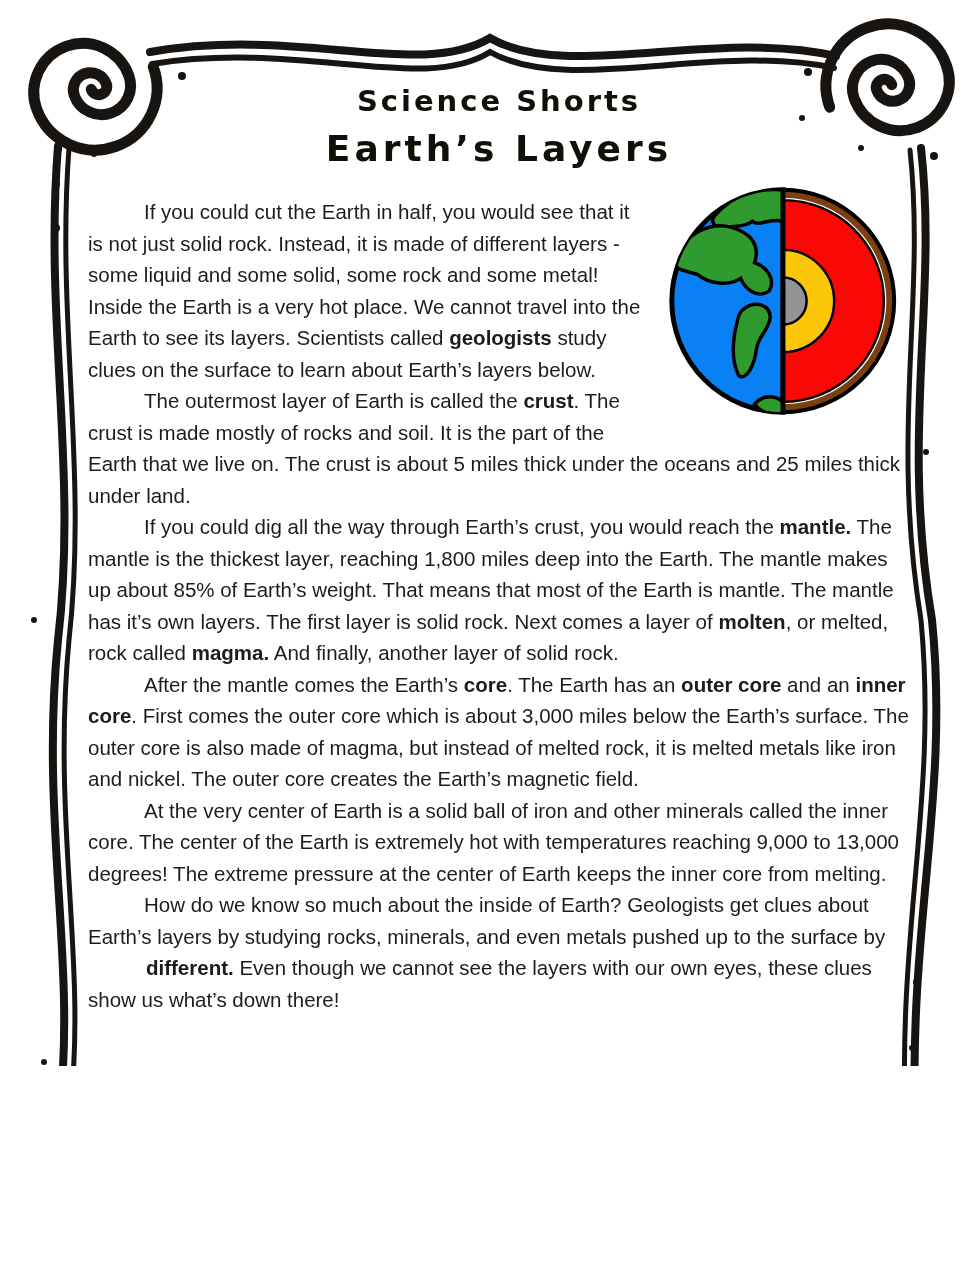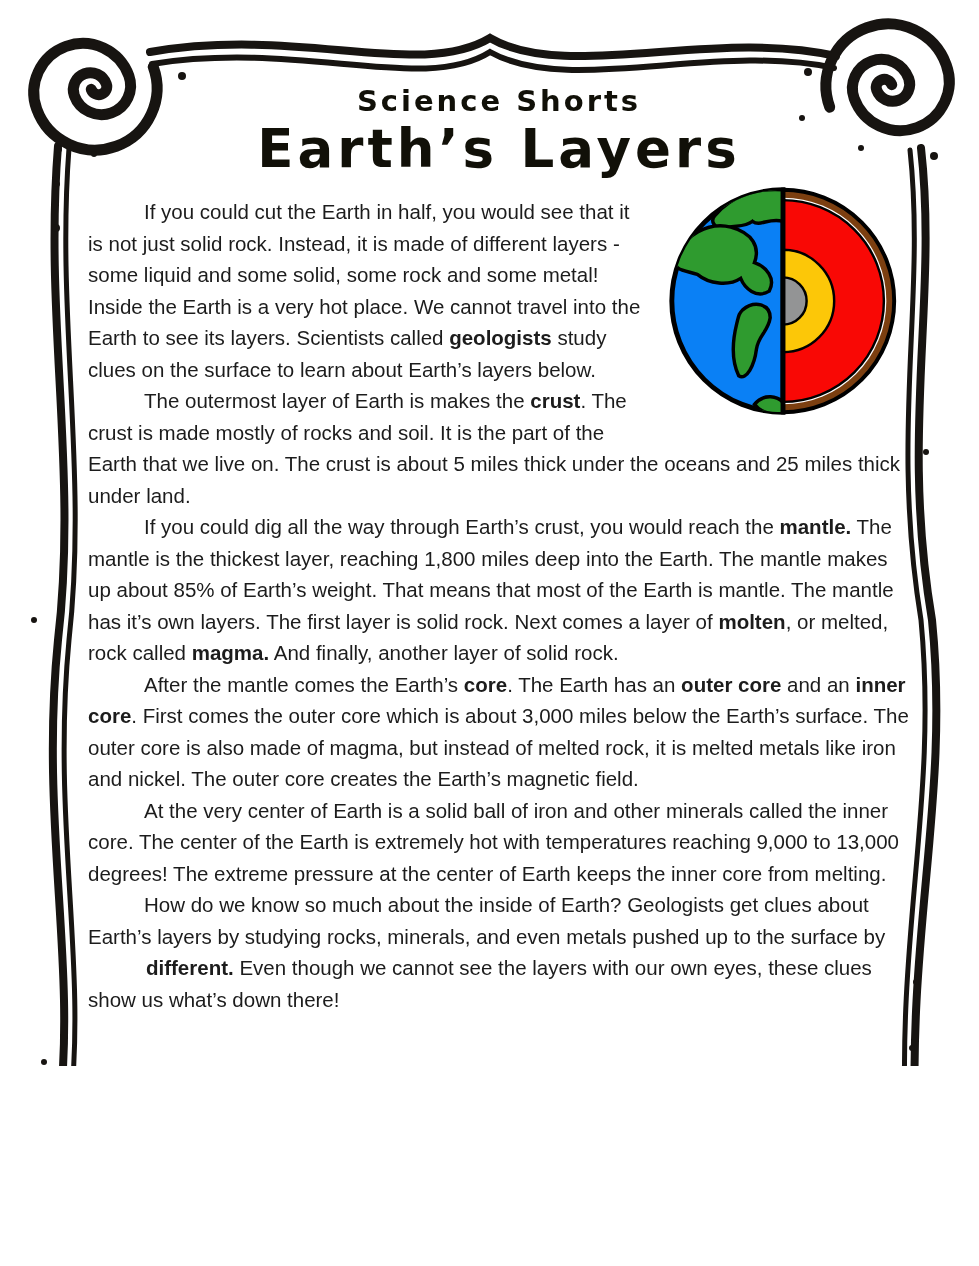--- a/index.html
+++ b/index.html
@@ -2,21 +2,21 @@
 <html><head>
 <meta charset="utf-8">
 <style>
   html,body{margin:0;padding:0;background:#ffffff;}
   .page{position:relative;width:979px;height:1066px;background:#ffffff;overflow:hidden;
         font-family:"Liberation Sans",sans-serif;color:#1c1c1c;border-radius:13px;}
   .border-svg{position:absolute;left:0;top:0;width:979px;height:1266px;}
   .content{position:absolute;left:88px;top:84px;width:822px;}
   .header{text-align:center;font-family:"DejaVu Sans",sans-serif;color:#111008;}
   .kicker{font-size:29px;font-weight:700;letter-spacing:3px;line-height:34px;}
-  .title{font-size:53px;font-weight:700;letter-spacing:4px;line-height:58px;margin-top:2px;}
+  .title{font-size:36px;font-weight:700;letter-spacing:4px;line-height:58px;margin-top:2px;}
   .article{margin-top:18px;font-size:20.5px;line-height:31.5px;}
   .article p{margin:0;text-indent:56px;}
   .article b{font-weight:700;margin-top:36px;}
   .earth-float{float:right;width:252px;height:250px;margin:-20px 0 8px 14px;}
   .earth-float svg{display:block;width:250px;height:250px;}
   .swirl-spacer{float:left;width:58px;height:30px;}
   .copyright{position:absolute;left:0;top:1146px;width:979px;text-align:center;
              font-size:19px;letter-spacing:0.5px;color:#83838d;margin-top:36px;}
 </style>
 </head>
@@ -103,21 +103,21 @@
 
           <path d="M127,75 A52,52 0 0 1 127,179 Z" stroke="#000" stroke-width="2.5" fill="#fcc708"></path>
 
           <path d="M127,103 A24,24 0 0 1 127,151 Z" stroke="#000" stroke-width="2.5" fill="#939495"></path>
 
           <line x1="127" y1="14" x2="127" y2="240" stroke="#000" stroke-width="5"></line>
         </svg>
       </div>
       <div>
           <p><span>If you could cut the Earth in half, you would see that it is not just solid rock. Instead, it is made of different layers - some liquid and some solid, some rock and some metal! Inside the Earth is a very hot place. We cannot travel into the Earth to see its layers. Scientists called </span><b>geologists</b><span> study clues on the surface to learn about Earth’s layers below.</span></p>
-          <p><span>The outermost layer of Earth is makes the </span><b>crust</b><span>. The crust is made mostly of rocks and soil. It is the part of the Earth that we live on. The crust is about 5 miles thick under the oceans and 25 miles thick under land.</span></p>
+          <p><span>The outermost layer of Earth is called the </span><b>crust</b><span>. The crust is made mostly of rocks and soil. It is the part of the Earth that we live on. The crust is about 5 miles thick under the oceans and 25 miles thick under land.</span></p>
           <p><span>If you could dig all the way through Earth’s crust, you would reach the </span><b>mantle.</b><span> The mantle is the thickest layer, reaching 1,800 miles deep into the Earth. The mantle makes up about 85% of Earth’s weight. That means that most of the Earth is mantle. The mantle has it’s own layers. The first layer is solid rock. Next comes a layer of </span><b>molten</b><span>, or melted, rock called </span><b>magma.</b><span> And finally, another layer of solid rock.</span></p>
           <p><span>After the mantle comes the Earth’s </span><b>core</b><span>. The Earth has an </span><b>outer core</b><span> and an </span><b>inner core</b><span>. First comes the outer core which is about 3,000 miles below the Earth’s surface. The outer core is also made of magma, but instead of melted rock, it is melted metals like iron and nickel. The outer core creates the Earth’s magnetic field.</span></p>
           <p><span>At the very center of Earth is a solid ball of iron and other minerals called the inner core. The center of the Earth is extremely hot with temperatures reaching 9,000 to 13,000 degrees! The extreme pressure at the center of Earth keeps the inner core from melting.</span></p>
           <p><span>How do we know so much about the inside of Earth? Geologists get clues about Earth’s layers by studying rocks, minerals, and even metals pushed up to the surface by </span><b>different.</b><span> Even though we cannot see the layers with our own </span><span class="swirl-spacer"></span><span>eyes, these clues show us what’s down there!</span></p>
         </div>
     </div>
   </div>
 
   <div class="copyright">© 2018 LaFountaine of Knowledge</div>
 </div>

